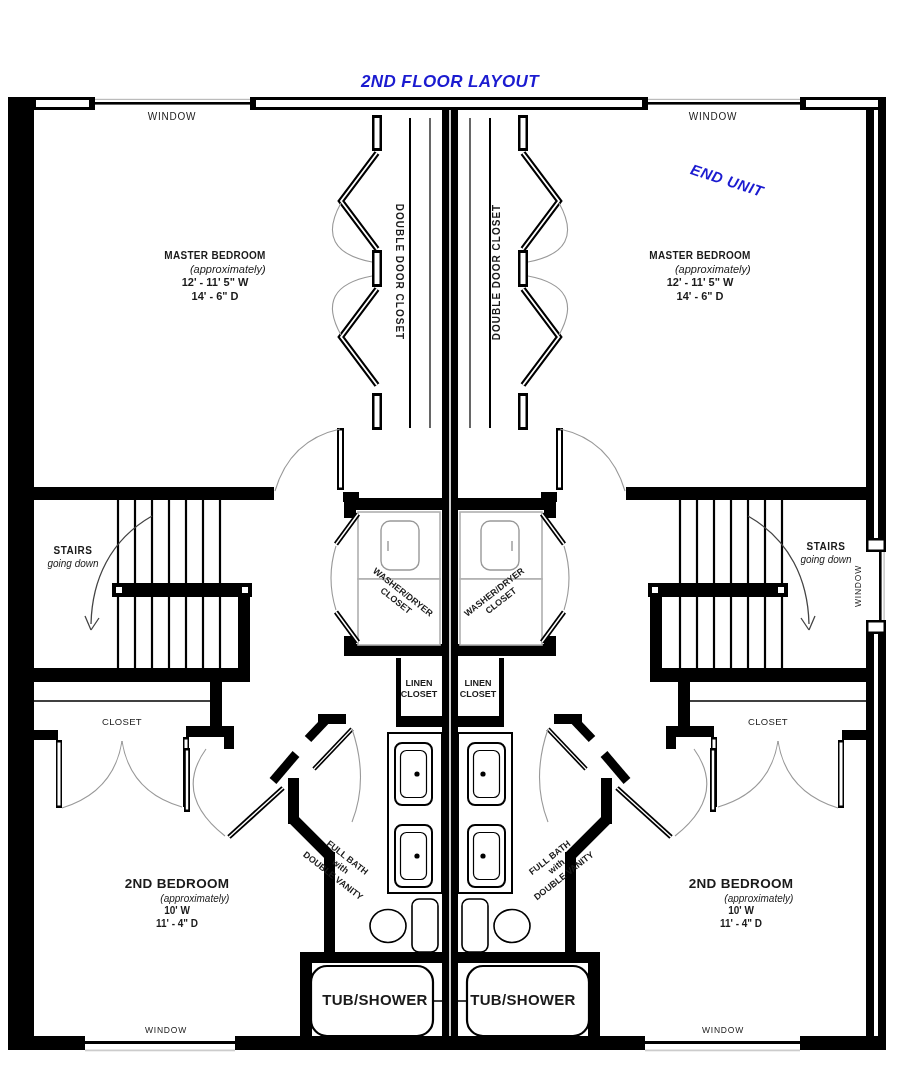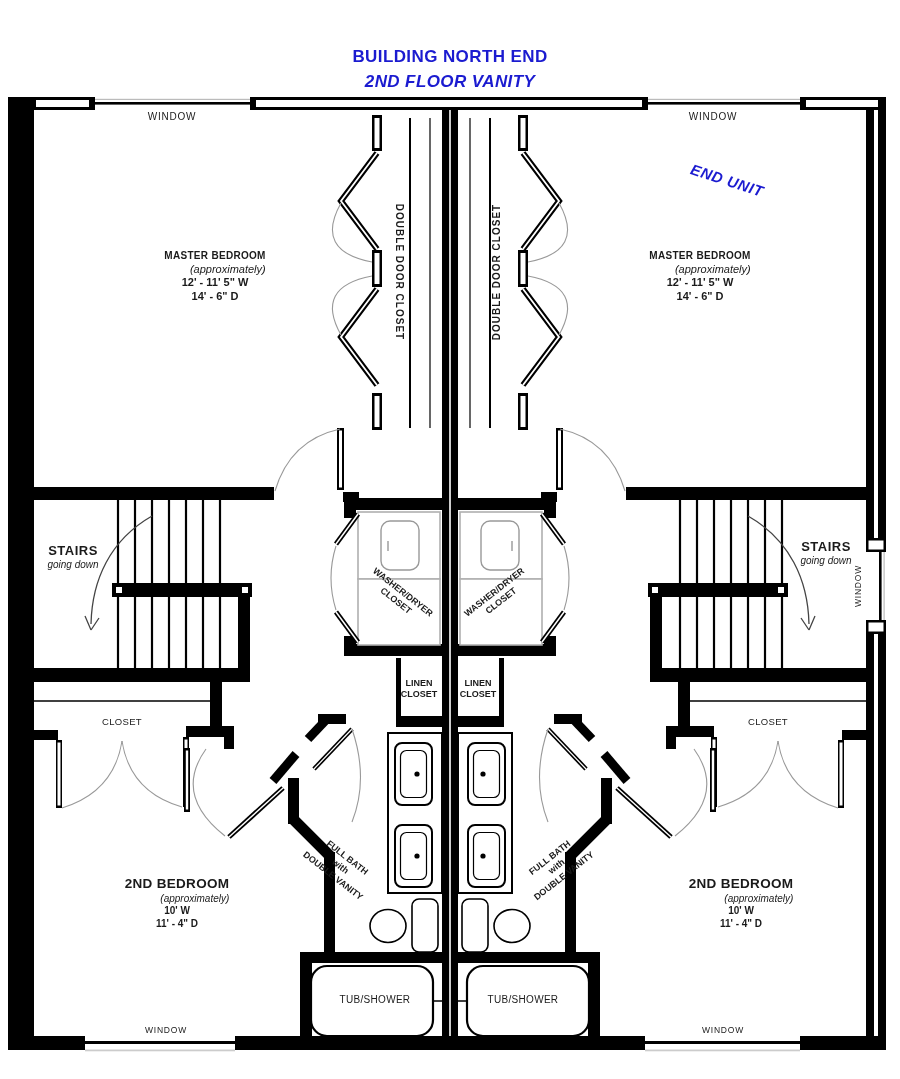--- a/index.html
+++ b/index.html
@@ -14,25 +14,25 @@
   .endunit{font-size:15px;font-weight:bold;font-style:italic;letter-spacing:.6px;
            transform:translate(-50%,-50%) rotate(18deg);}
   .win{font-size:10px;letter-spacing:.8px;}
   .winsm{font-size:8.5px;letter-spacing:.8px;}
   .winv{font-size:8.5px;letter-spacing:.8px;transform:translate(-50%,-50%) rotate(-90deg);}
   .room-name{font-size:10px;font-weight:bold;letter-spacing:.3px;}
   .room-approx{font-size:11px;font-style:italic;text-align:right;}
   .room-dim{font-size:11px;font-weight:bold;}
   .vert-cw{transform:translate(-50%,-50%) rotate(90deg);font-size:10px;font-weight:bold;letter-spacing:1px;}
   .vert-ccw{transform:translate(-50%,-50%) rotate(-90deg);font-size:10px;font-weight:bold;letter-spacing:1px;}
-  .stairs1{font-size:13px;font-weight:bold;letter-spacing:.5px;}
+  .stairs1{font-size:10px;font-weight:bold;letter-spacing:.5px;}
   .stairs2{font-size:10px;font-style:italic;}
   .small-b{font-size:9px;font-weight:bold;}
   .closet{font-size:9.5px;letter-spacing:.3px;}
-  .tub{font-size:10px;font-weight:normal;letter-spacing:.3px;}
+  .tub{font-size:15px;font-weight:bold;letter-spacing:.3px;}
   .rot-l{transform:translate(-50%,-50%) rotate(38deg);}
   .rot-r{transform:translate(-50%,-50%) rotate(-38deg);}
 </style>
 </head>
 <body>
 
 <div id="plan">
 
   <svg width="900" height="1079" viewBox="0 0 900 1079">
 
@@ -181,22 +181,21 @@
       <rect x="8" y="1036" width="77" height="14"></rect>
       <rect x="85" y="1041" width="150" height="3"></rect>
       <rect x="85" y="1049.5" width="150" height="1.8" fill="#ccc"></rect>
       <rect x="235" y="1036" width="410" height="14"></rect>
       <rect x="645" y="1041" width="155" height="3"></rect>
       <rect x="645" y="1049.5" width="155" height="1.8" fill="#ccc"></rect>
       <rect x="800" y="1036" width="86" height="14"></rect>
     </g>
   </svg>
 
-  <div class="lbl t1 blue" style="left:450px;top:57px;">BUILDING NORTH END</div>
-  <div class="lbl t2 blue" style="left:450px;top:82px;">2ND FLOOR VANITY</div>
+  <div class="lbl t2 blue" style="left:450px;top:82px;">2ND FLOOR LAYOUT</div>
   <div class="lbl endunit blue" style="left:727px;top:181px;">END UNIT</div>
 
   <div class="lbl win" style="left:172px;top:117px;">WINDOW</div>
   <div class="lbl win" style="left:713px;top:117px;">WINDOW</div>
   <div class="lbl winsm" style="left:166px;top:1030px;">WINDOW</div>
   <div class="lbl winsm" style="left:723px;top:1030px;">WINDOW</div>
   <div class="lbl winv" style="left:858px;top:586px;">WINDOW</div>
 
   <div class="lbl" style="left:215px;top:277px;">
     <div class="room-name">MASTER BEDROOM</div>

